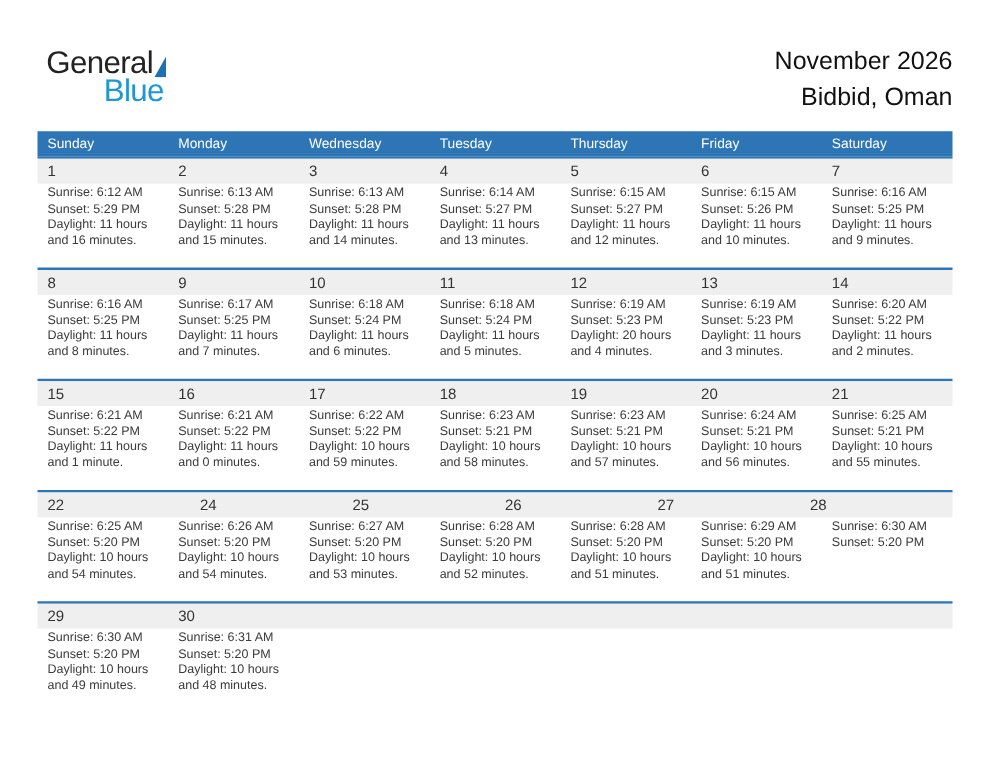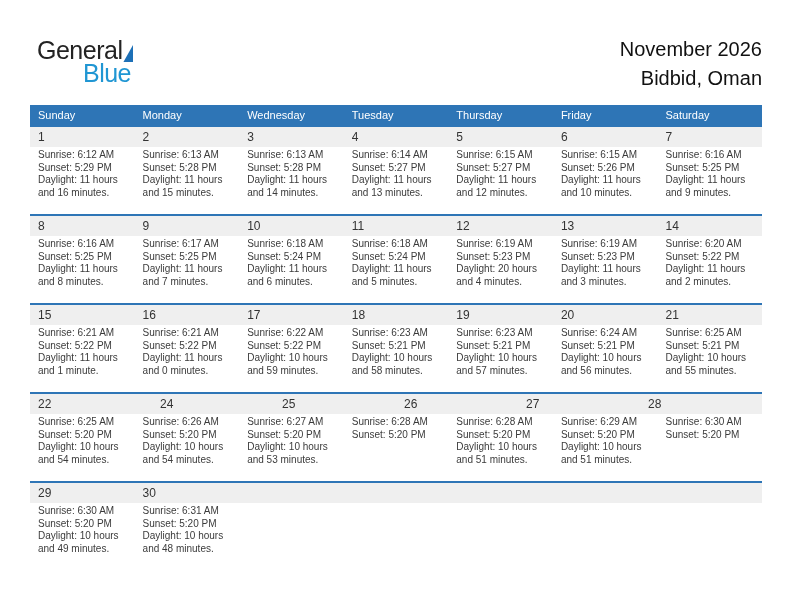--- a/index.html
+++ b/index.html
@@ -254,20 +254,21 @@
               <span class="detail-line">Daylight: 10 hours and 54 minutes.</span>
             </div>
             <div class="details-cell">
               <span class="detail-line">Sunrise: 6:27 AM</span>
               <span class="detail-line">Sunset: 5:20 PM</span>
               <span class="detail-line">Daylight: 10 hours and 53 minutes.</span>
             </div>
             <div class="details-cell">
               <span class="detail-line">Sunrise: 6:28 AM</span>
               <span class="detail-line">Sunset: 5:20 PM</span>
+              <span class="detail-line">Daylight: 10 hours and 52 minutes.</span>
             </div>
             <div class="details-cell">
               <span class="detail-line">Sunrise: 6:28 AM</span>
               <span class="detail-line">Sunset: 5:20 PM</span>
               <span class="detail-line">Daylight: 10 hours and 51 minutes.</span>
             </div>
             <div class="details-cell">
               <span class="detail-line">Sunrise: 6:29 AM</span>
               <span class="detail-line">Sunset: 5:20 PM</span>
               <span class="detail-line">Daylight: 10 hours and 51 minutes.</span>

